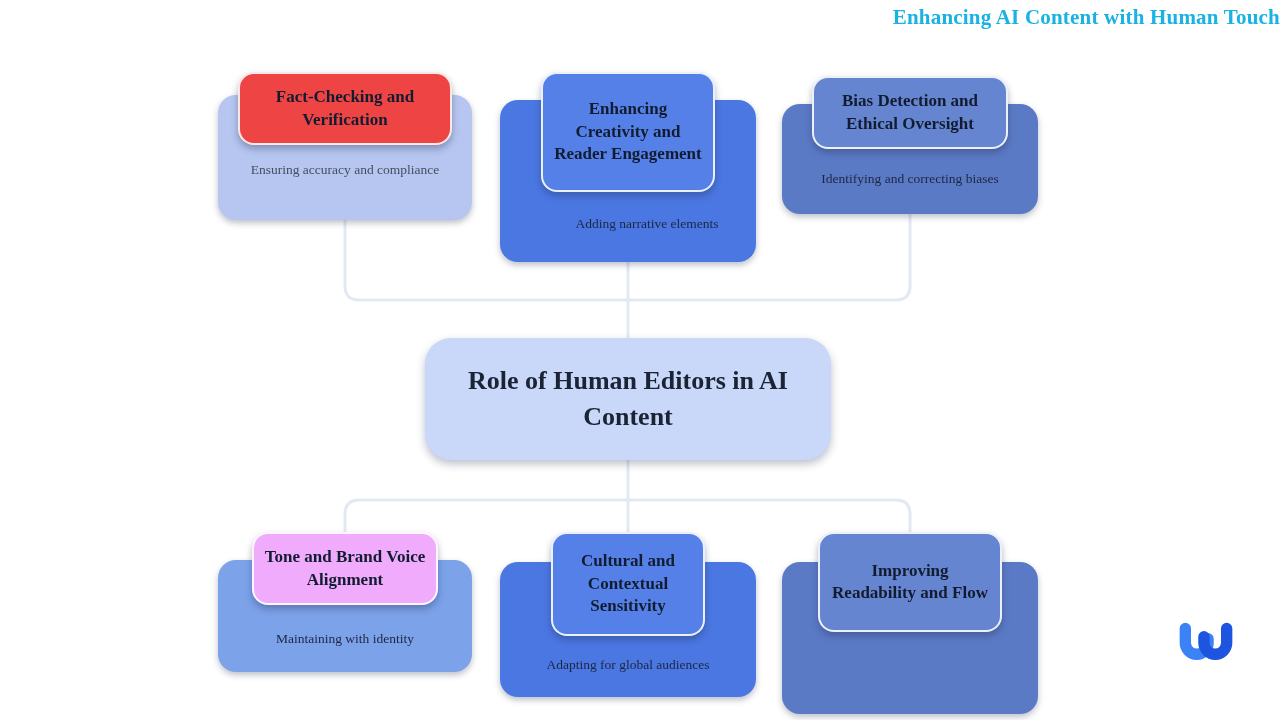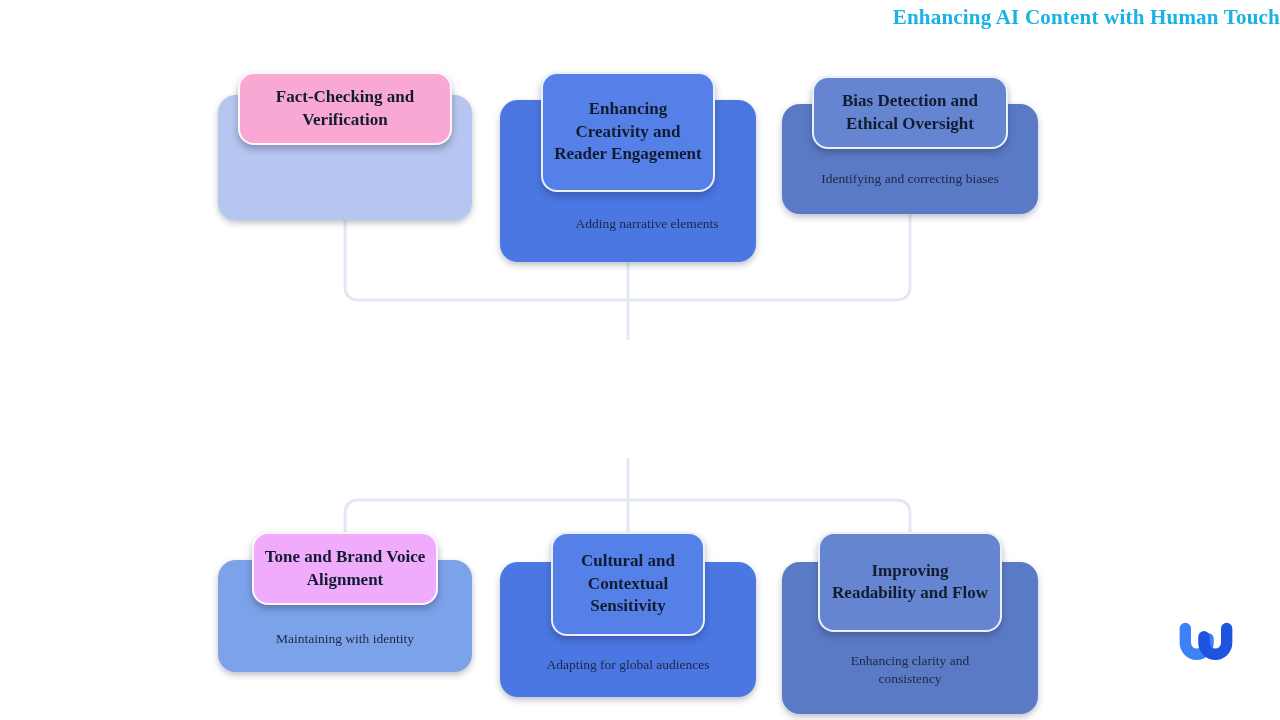--- a/index.html
+++ b/index.html
@@ -45,21 +45,21 @@
     position:absolute; left:425px; top:338px; width:406px; height:122px;
     background:#c9d7f9; border-radius:26px;
     box-shadow:0 4px 8px rgba(35,45,80,.30);
     display:flex; align-items:center; justify-content:center;
     text-align:center; font-size:26px; font-weight:bold; line-height:1.4;
     color:#1b2435; padding:0 34px;
   }
 
   
   .n1 { left:218px; top:95px;  width:254px; height:125px; background:#b6c6f0; }
-  .n1 .header-card { left:20px; top:-23px; width:214px; height:73px; background:#f9a8d4; }
+  .n1 .header-card { left:20px; top:-23px; width:214px; height:73px; background:#ef4444; }
   .n1 .desc { top:66px; padding:0 30px; color:#454e60; }
 
   
   .n2 { left:500px; top:100px; width:256px; height:162px; background:#4b77e3; }
   .n2 .header-card { left:41px; top:-28px; width:174px; height:120px; background:#5480e8; }
   .n2 .desc { top:115px; padding:0 14px;margin-left:38px; }
 
   
   .n3 { left:782px; top:104px; width:256px; height:110px; background:#5b7ac6; }
   .n3 .header-card { left:30px; top:-28px; width:196px; height:73px; background:#6585d0; }
@@ -91,25 +91,29 @@
 
   <svg class="connectors" width="1280" height="720">
     <path d="M345,218 L345,286 Q345,300 359,300 L896,300 Q910,300 910,286 L910,208"></path>
     <path d="M628,260 L628,340"></path>
     <path d="M345,558 L345,514 Q345,500 359,500 L896,500 Q910,500 910,514 L910,558"></path>
     <path d="M628,458 L628,534"></path>
   </svg>
 
   <div class="diagram-title">Enhancing AI Content with Human Touch</div>
 
+  <div class="center-node">
+    <span>Role of Human Editors in AI Content</span>
+  </div>
 
   <div class="node n1">
     <div class="header-card">
       <span>Fact-Checking and Verification</span>
     </div>
+    <div class="desc">Ensuring accuracy and compliance</div>
   </div>
 
   <div class="node n2">
     <div class="header-card">
       <span>Enhancing Creativity and Reader Engagement</span>
     </div>
     <div class="desc">Adding narrative elements</div>
   </div>
 
   <div class="node n3">
@@ -130,21 +134,20 @@
     <div class="header-card">
       <span>Cultural and Contextual Sensitivity</span>
     </div>
     <div class="desc">Adapting for global audiences</div>
   </div>
 
   <div class="node n6">
     <div class="header-card">
       <span>Improving Readability and Flow</span>
     </div>
-    <div class="desc">Enhancing clarity and consistency</div>
   </div>
 
   <svg class="logo" viewBox="0 0 60 52">
     <path d="M10 8 v14 a11 11 0 0 0 22 0 v-4" stroke="#3b82f6" stroke-width="11" stroke-linecap="round" fill="none"></path>
     <path d="M28 16 v6 a11 11 0 0 0 22 0 V8" stroke="#1e55e0" stroke-width="11" stroke-linecap="round" fill="none"></path>
   </svg>
 
 </div>
 
 </body></html>

